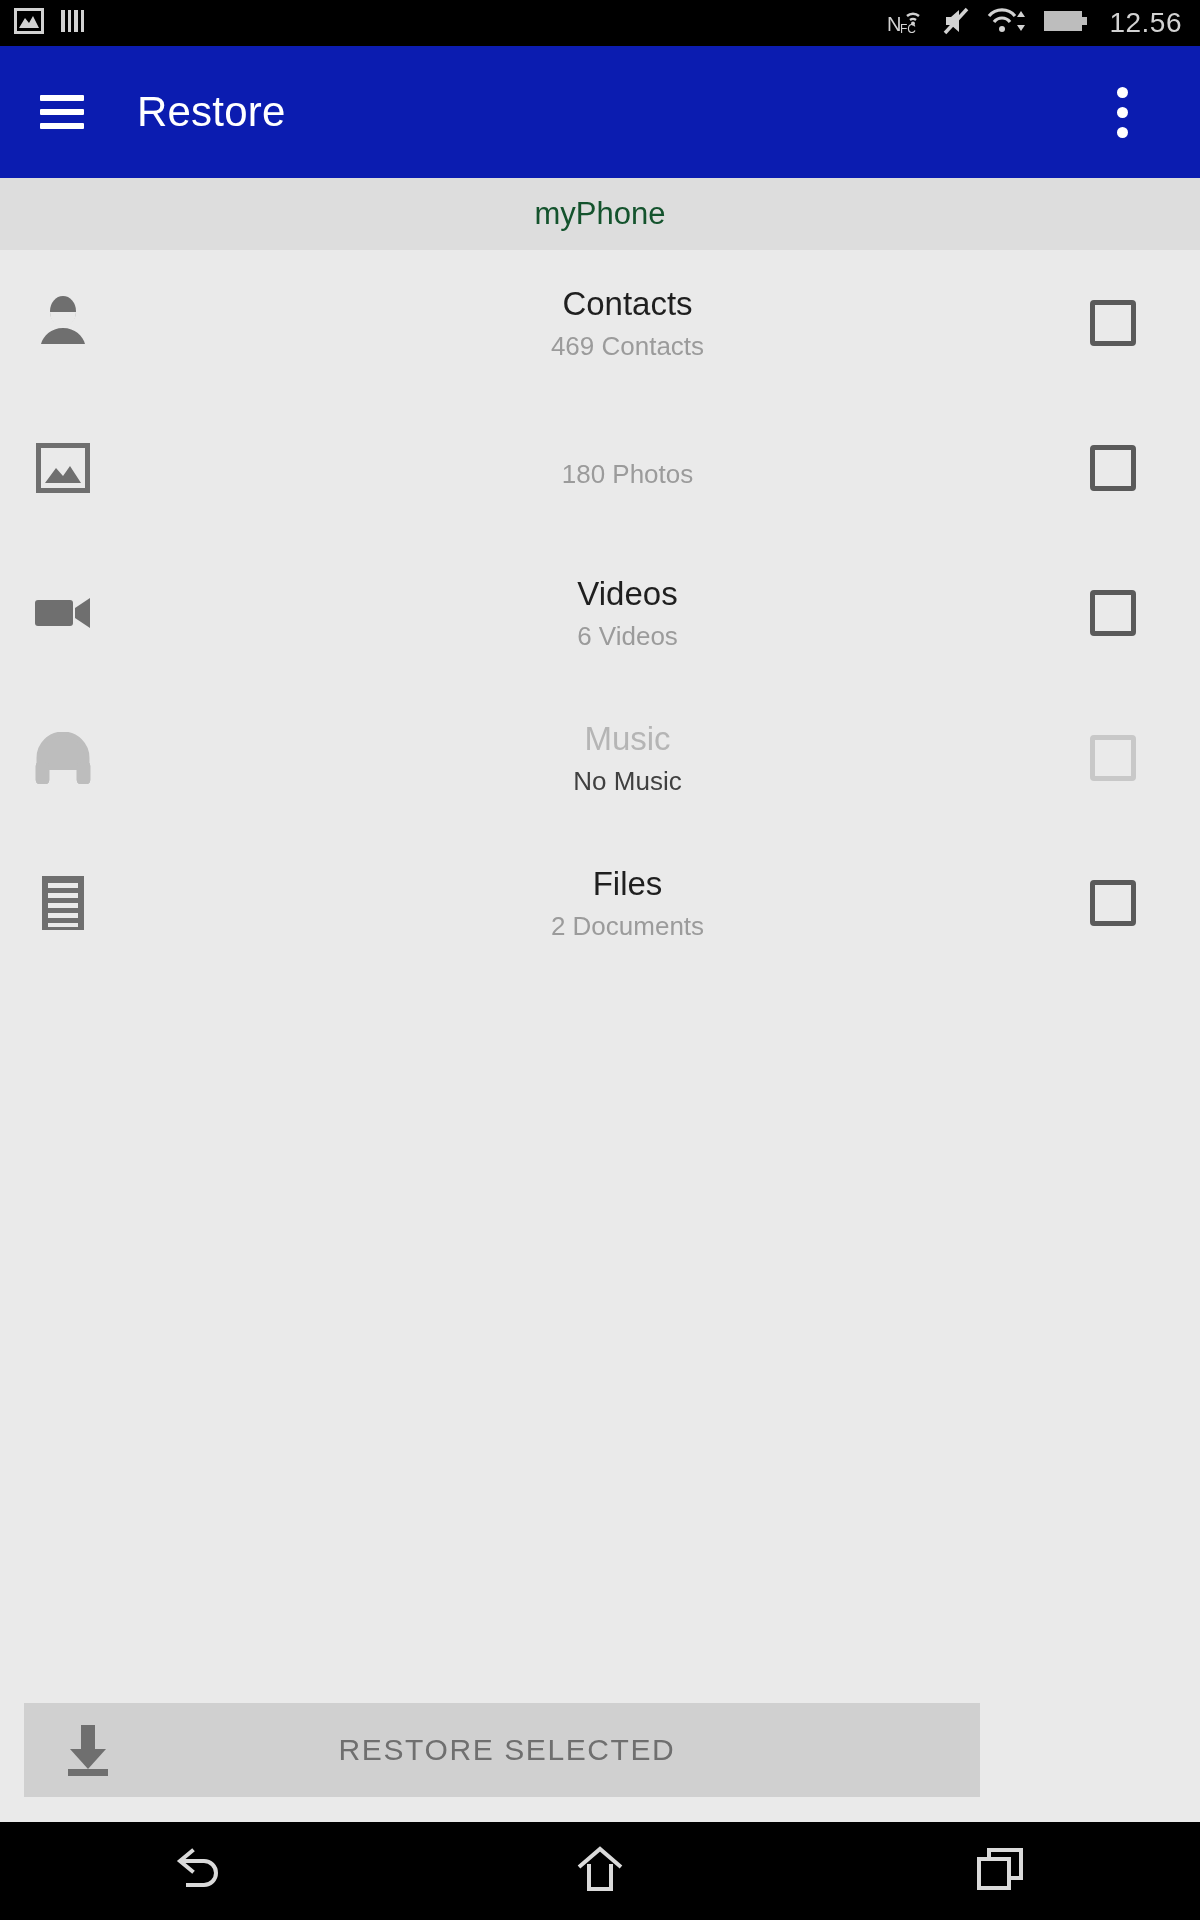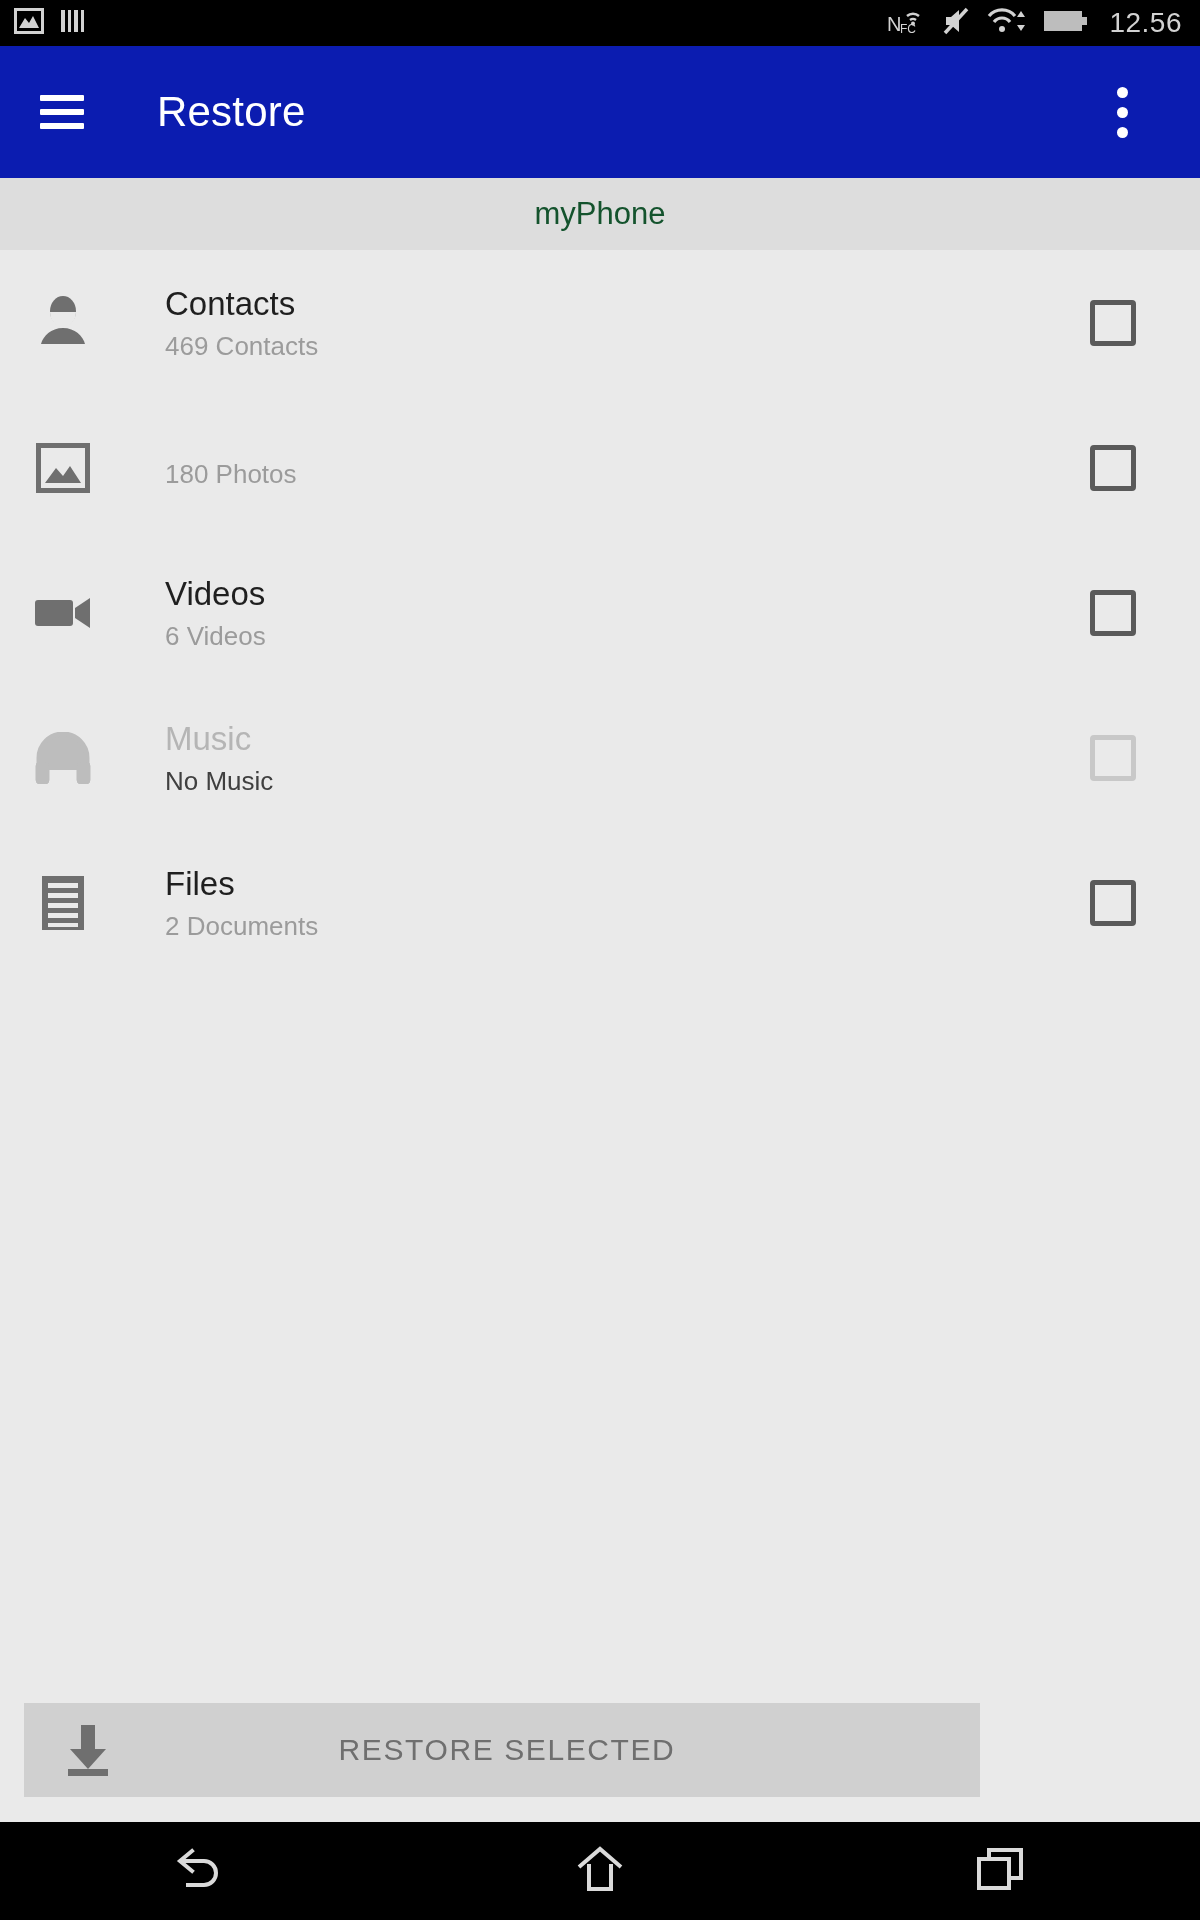--- a/index.html
+++ b/index.html
@@ -28,21 +28,20 @@
   }
   .sicon{ display:block; }
 
   
   .app-bar{
     position:absolute; top:46px; left:0;
     width:1200px; height:132px;
     background:#0b1cb0;
     display:flex; align-items:center;
     padding:0 24px 0 40px;
-    gap:20px;
   }
   .hamburger{
     width:44px; height:34px;
     display:flex; flex-direction:column; justify-content:space-between;
     cursor:pointer;
   }
   .hamburger span{ display:block; height:6px; background:#fff; border-radius:1px; width:100%; }
   .app-title{
     color:#fff; font-size:42px; font-weight:normal;
     margin-left:53px; letter-spacing:0.2px;
@@ -68,20 +67,21 @@
   
   .list{
     position:absolute; top:250px; left:0;
     width:1200px;
   }
   .row{
     position:relative;
     height:145px;
     display:flex; align-items:center;
     padding:0 46px 0 0;
+    text-align:center;
   }
   .row-icon{
     width:126px; min-width:126px;
     display:flex; align-items:center; justify-content:center;
   }
   .row-text{ flex:1; padding-left:39px; }
   .row-title{
     font-size:33px; color:#1f1f1f; line-height:1.0; font-weight:normal;
   }
   .row-sub{

